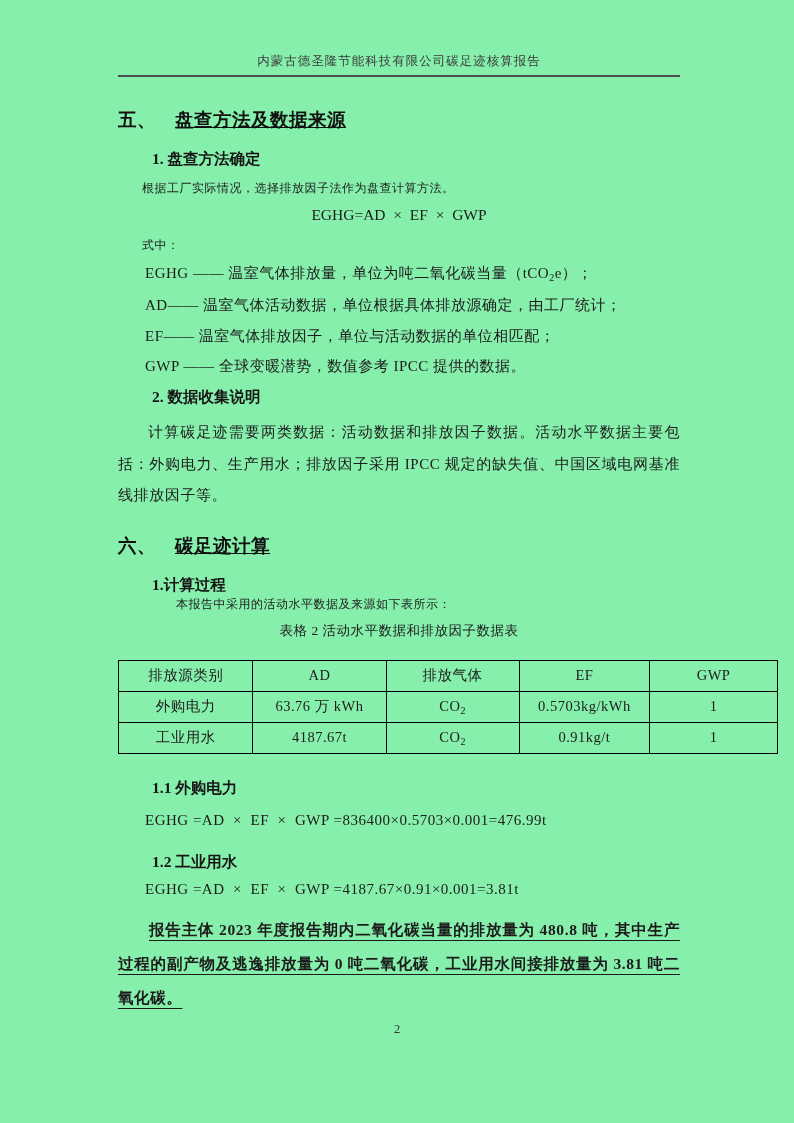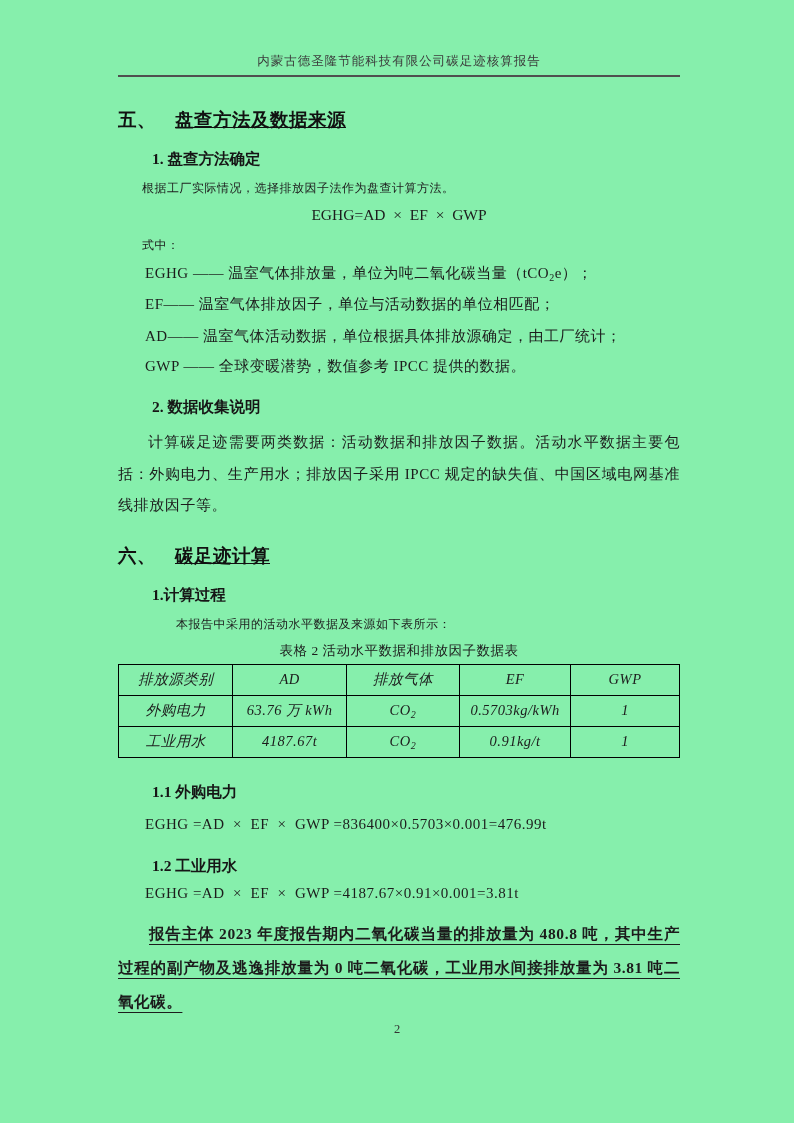--- a/index.html
+++ b/index.html
@@ -22,21 +22,21 @@
   .h2 .num { display: inline-block; width: 57px; }
   .h3 { font-size: 15.5px; font-weight: bold; color: #161616; margin-left: 34px; }
   .body-line { font-size: 12px; letter-spacing: 0.5px; }
   .indent { text-indent: 2em; }
   .defline { margin-left: 27px; font-size: 15px; letter-spacing: 0.5px; white-space: pre; }
   .formula-center { text-align: center; font-size: 15.5px; white-space: pre; }
   .para-just { font-size: 15px; line-height: 31.5px; text-align: justify; letter-spacing: 0.6px; }
   sub { font-size: 10px; vertical-align: -3px; }
 
   .caption { text-align: center; font-size: 13.5px; margin-top: 9px; letter-spacing: 0.5px; }
-  table.data { width: 562px; border-collapse: collapse; margin-top: 4px; table-layout: fixed; font-style: italic; }
+  table.data { width: 660px; border-collapse: collapse; margin-top: 20px; table-layout: fixed; }
   table.data td {
     border: 1.6px solid #000;
     height: 31px; text-align: center; vertical-align: middle;
     font-size: 14.5px; padding: 0 2px; letter-spacing: 0.5px;
   }
   td.c1 { width: 20.4%; } td.c2 { width: 20.2%; } td.c3 { width: 20.2%; }
   td.c4 { width: 19.8%; } td.c5 { width: 19.4%; }
 
   .conclusion {
     font-size: 15.5px; font-weight: bold; line-height: 34px;
@@ -64,37 +64,37 @@
     <div class="h3" style="margin-top:17px">1. 盘查方法确定</div>
 
     <div class="body-line indent" style="margin-top:10px">根据工厂实际情况，选择排放因子法作为盘查计算方法。</div>
 
     <div class="formula-center" style="margin-top:9px">EGHG=AD  ×  EF  ×  GWP</div>
 
     <div class="body-line indent" style="margin-top:13px">式中：</div>
 
     <div class="defline" style="margin-top:10px"><span>EGHG —— 温室气体排放量，单位为吨二氧化碳当量（tCO</span><sub>2</sub><span>e）；</span></div>
 
+    <div class="defline" style="margin-top:13px">AD—— 温室气体活动数据，单位根据具体排放源确定，由工厂统计；</div>
+
     <div class="defline" style="margin-top:12px">EF—— 温室气体排放因子，单位与活动数据的单位相匹配；</div>
-
-    <div class="defline" style="margin-top:13px">AD—— 温室气体活动数据，单位根据具体排放源确定，由工厂统计；</div>
 
     <div class="defline" style="margin-top:11px">GWP —— 全球变暖潜势，数值参考 IPCC 提供的数据。</div>
 
-    <div class="h3" style="margin-top:21px">2. 数据收集说明</div>
+    <div class="h3" style="margin-top:11px">2. 数据收集说明</div>
 
     <div class="para-just indent" style="margin-top:9px">计算碳足迹需要两类数据：活动数据和排放因子数据。活动水平数据主要包括：外购电力、生产用水；排放因子采用 IPCC 规定的缺失值、中国区域电网基准线排放因子等。</div>
 
     <div class="h2" style="margin-top:21px">
       <span class="num">六、</span><span>碳足迹计算</span>
     </div>
 
     <div class="h3" style="margin-top:17px">1.计算过程</div>
 
-    <div class="body-line indent" style="margin-top:10px; margin-left:34px">本报告中采用的活动水平数据及来源如下表所示：</div>
+    <div class="body-line indent" style="margin-left:34px">本报告中采用的活动水平数据及来源如下表所示：</div>
 
     <div class="caption">表格 2 活动水平数据和排放因子数据表</div>
 
     <table class="data">
       <tbody>
         <tr>
           <td class="c1">排放源类别</td>
           <td class="c2">AD</td>
           <td class="c3">排放气体</td>
           <td class="c4">EF</td>

